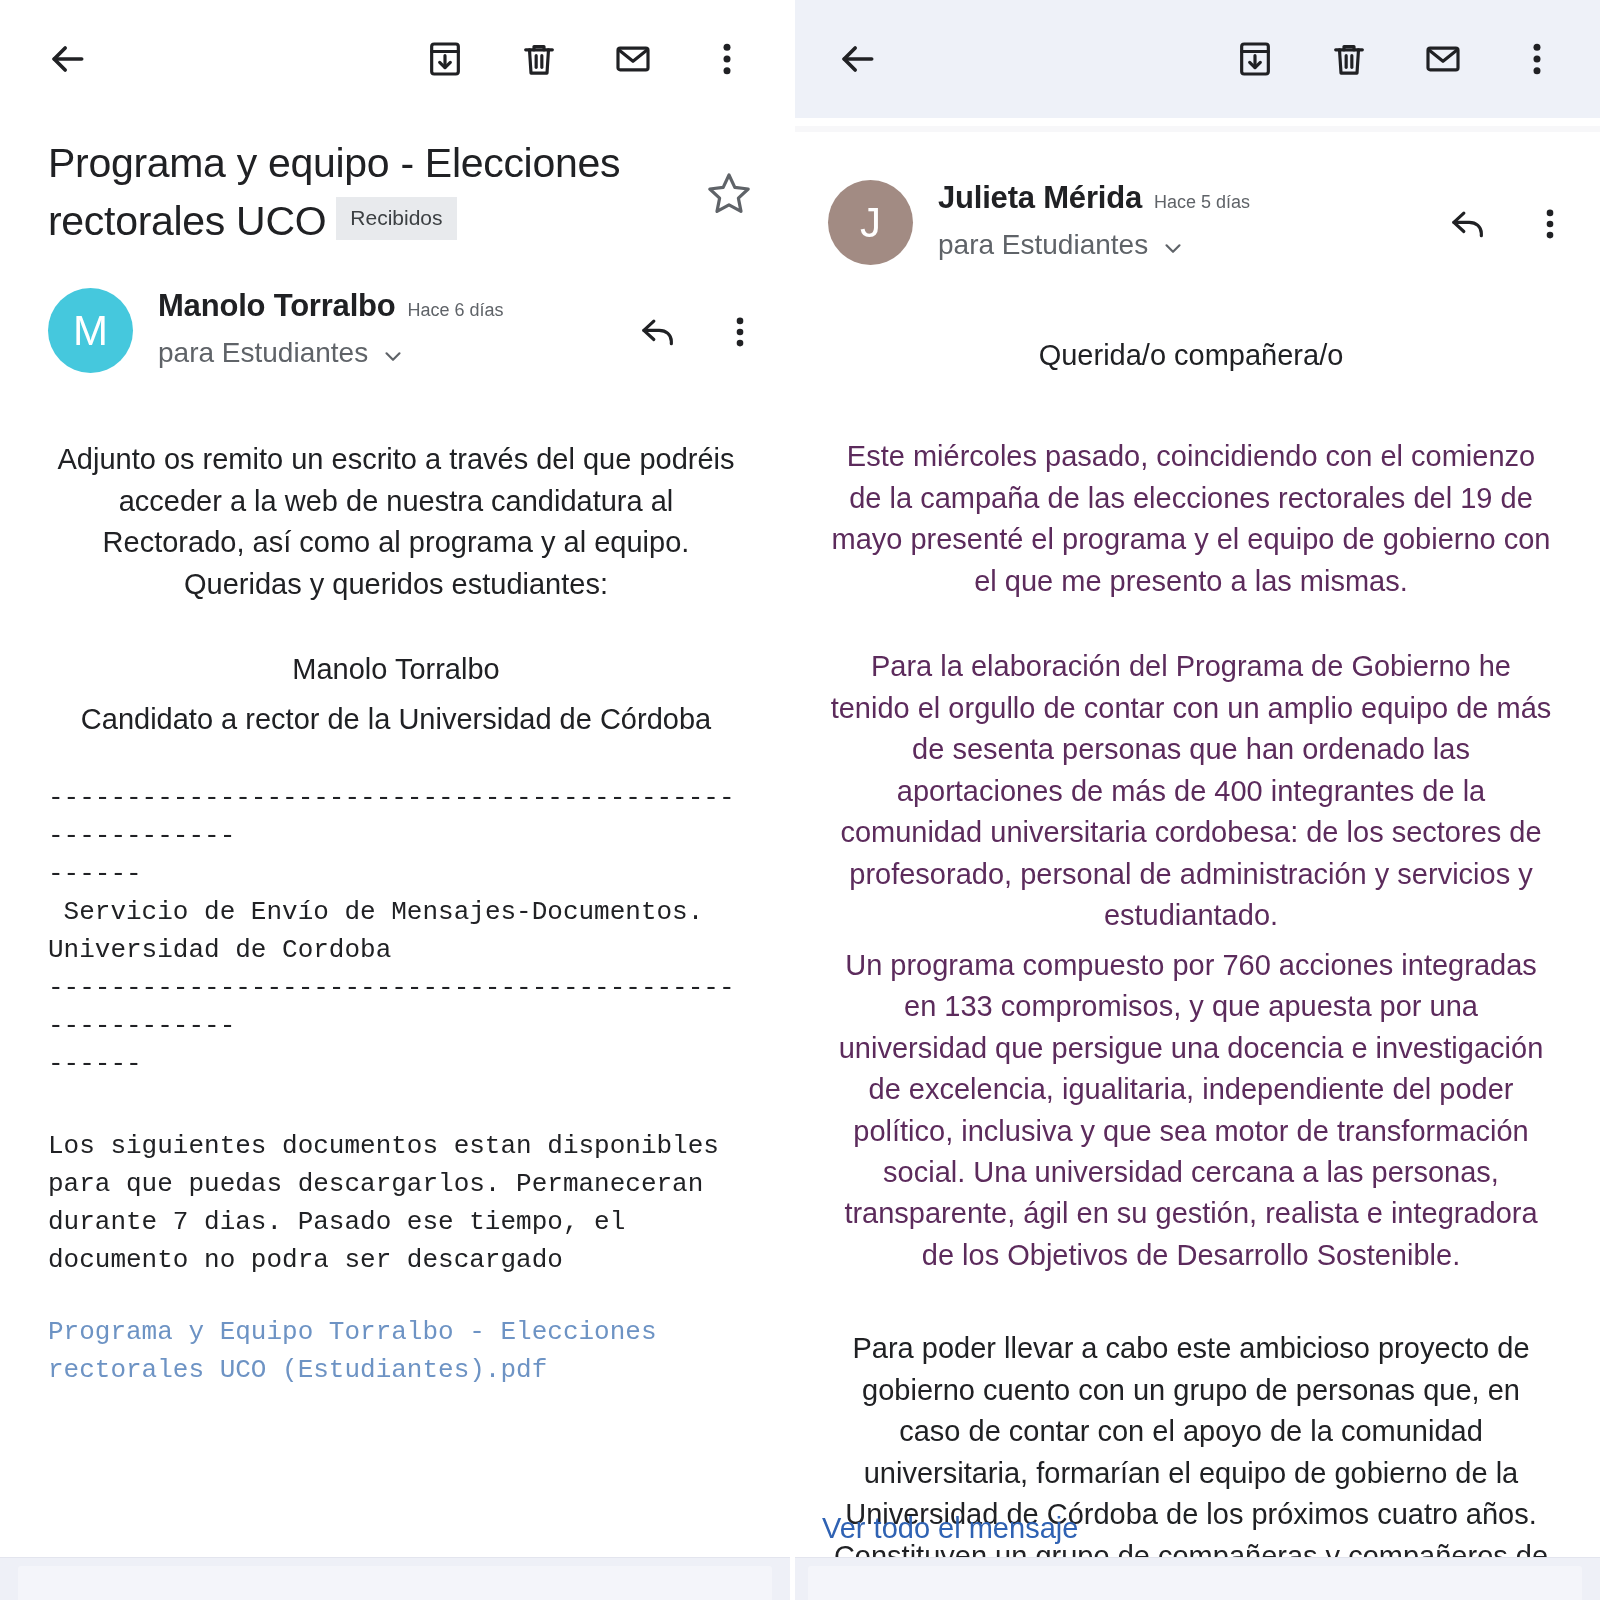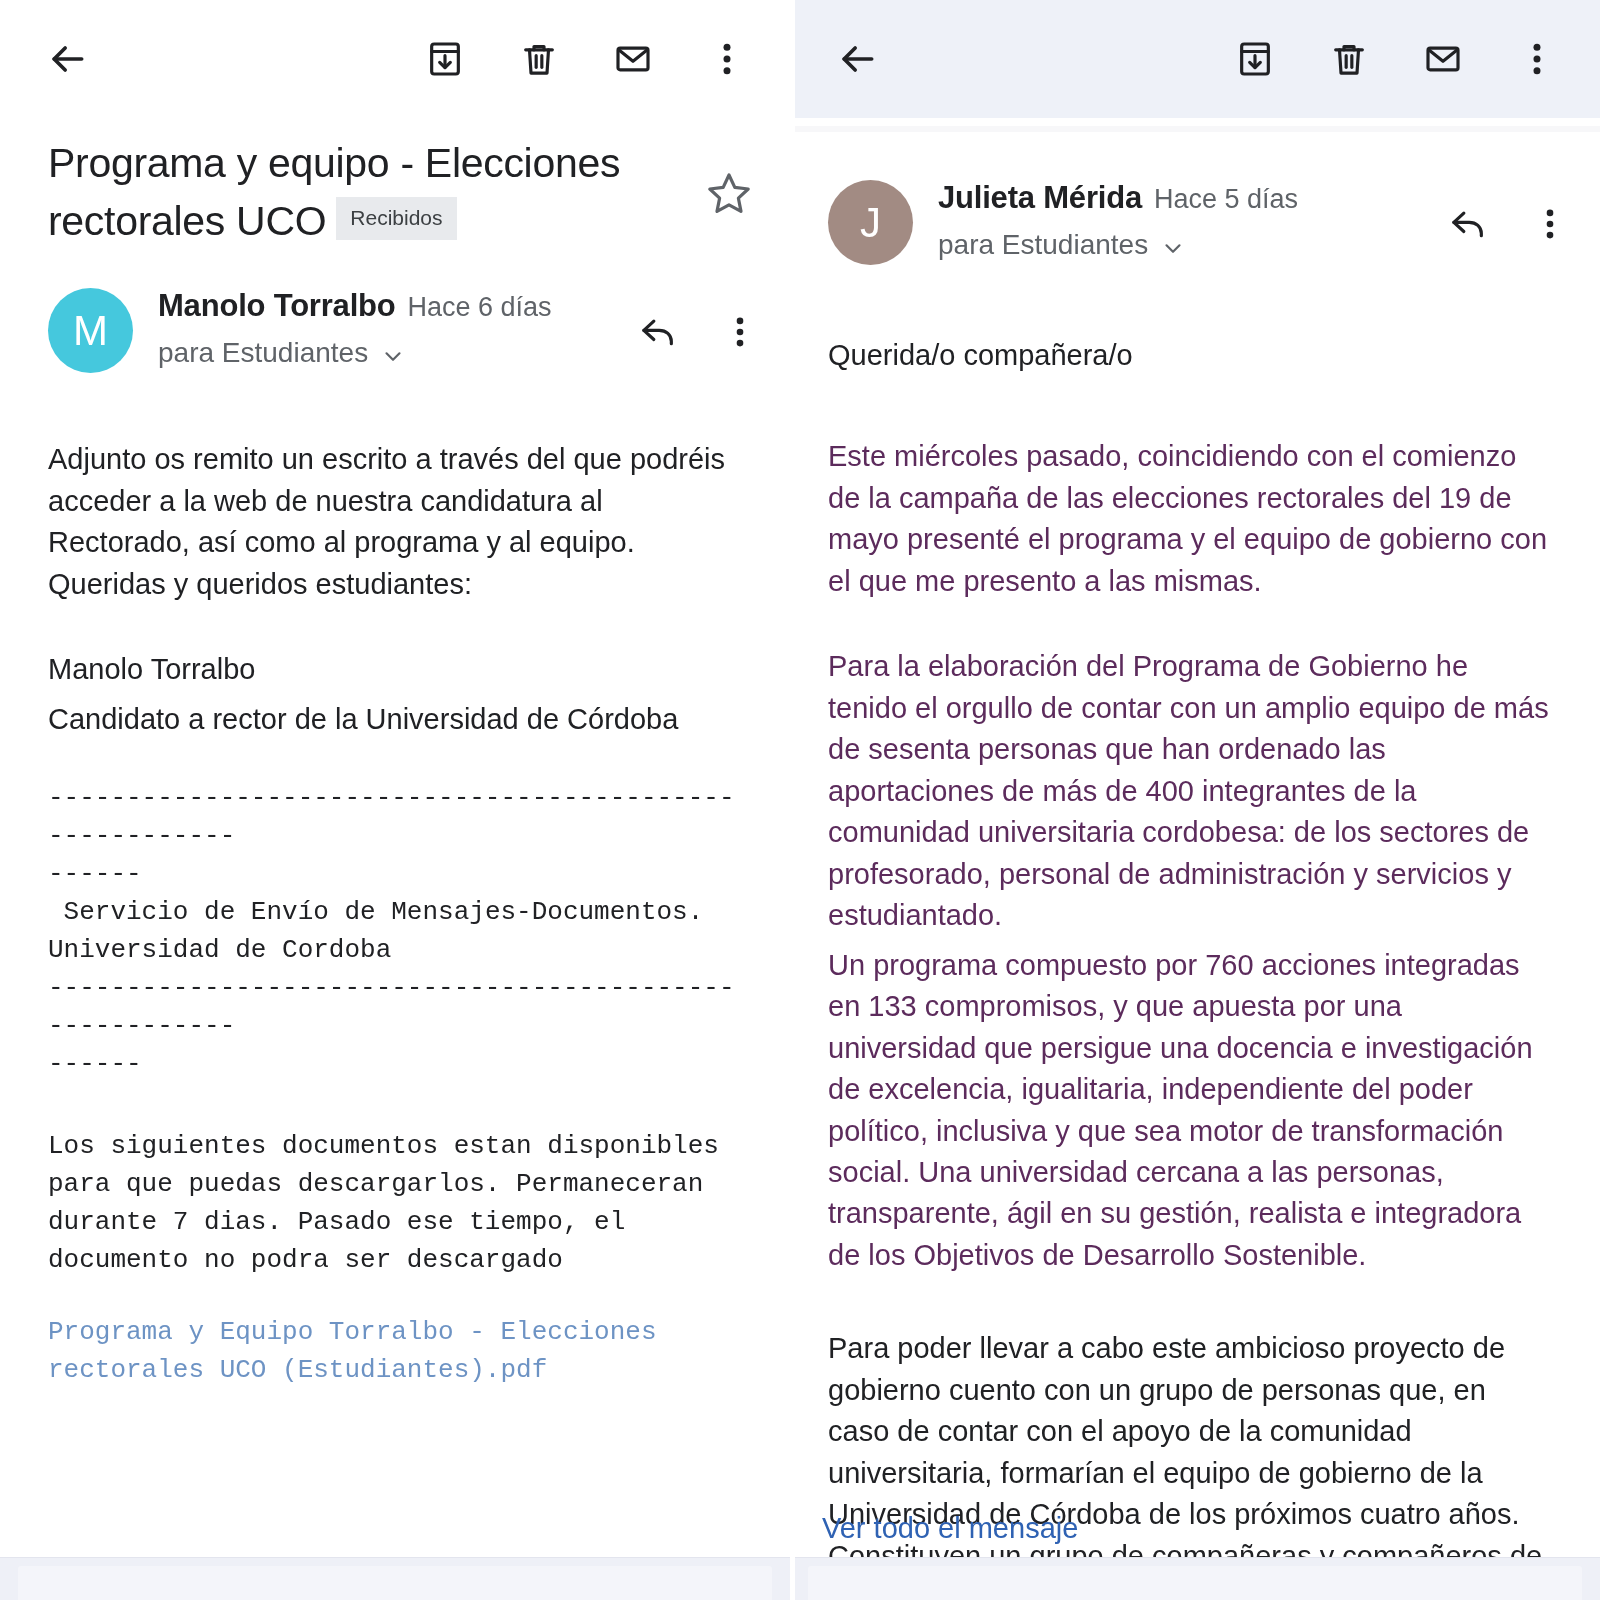--- a/index.html
+++ b/index.html
@@ -136,21 +136,21 @@
     padding-top: 4px;
   }
   .sender-line1 { white-space: nowrap; }
   .sender-name {
     font-size: 31px;
     font-weight: 700;
     color: #202124;
     letter-spacing: -0.2px;
   }
   .sender-time {
-    font-size: 27px;
+    font-size: 18px;
     color: #5f6368;
     margin-left: 12px;
     text-align: center;
   }
   .sender-line2 {
     margin-top: 13px;
     font-size: 28px;
     color: #5f6368;
     display: flex;
     align-items: flex-end;
@@ -171,20 +171,21 @@
 
   
   .body-left  { padding: 0 46px 0 48px; }
   .body-right { padding: 0 46px 0 38px; }
 
   .para {
     font-size: 29px;
     line-height: 1.43;
     color: #202124;
     margin: 0;
+    text-align: center;
   }
   .para.gap-lg   { margin-top: 44px; }
   .para.gap-sm   { margin-top: 8px; }
   .para.purple   { color: #5c2b5c; }
   .body-left .para:first-child { margin-top: 0; }
 
   .mono {
     font-family: "Liberation Mono", "DejaVu Sans Mono", monospace;
     font-size: 26px;
     line-height: 1.46;

